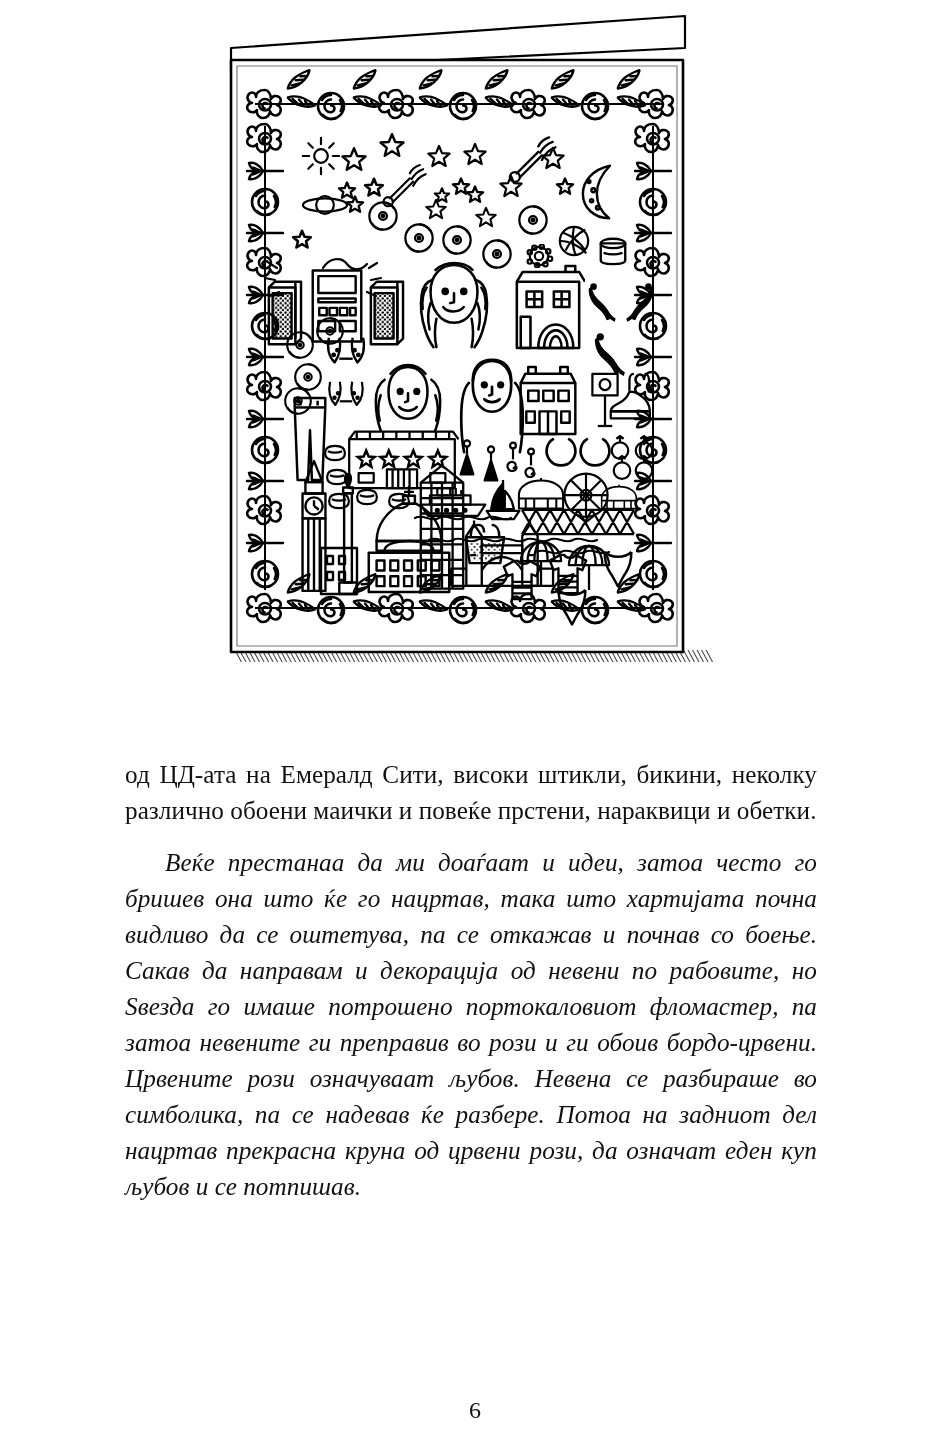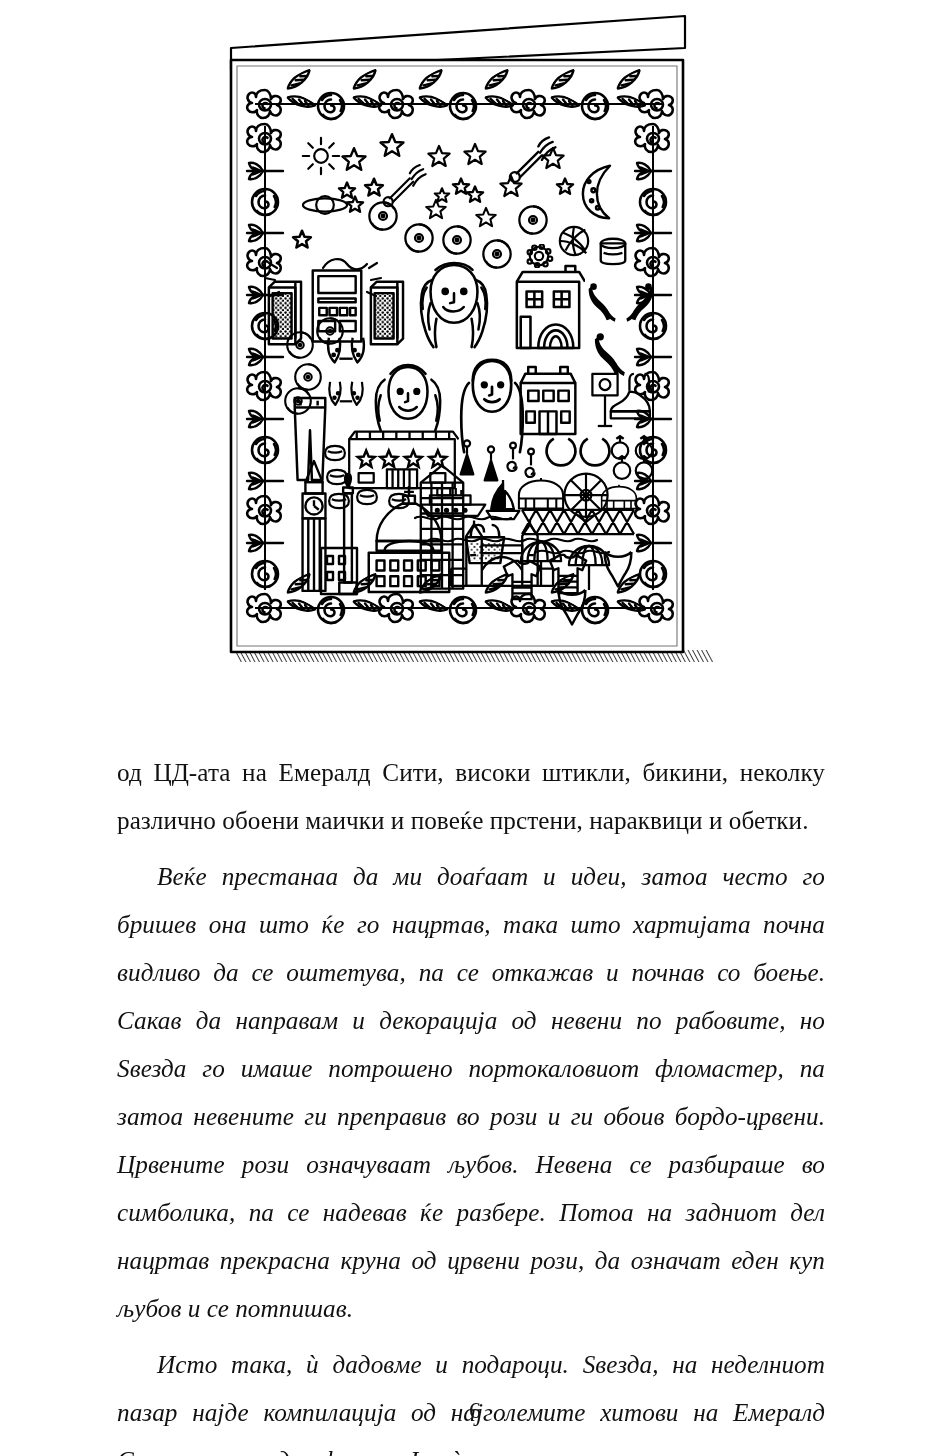--- a/index.html
+++ b/index.html
@@ -30,25 +30,25 @@
   }
 
   
   #body-text {
     position: absolute;
     left: 109px;
     top: 741px;
     width: 724px;
   }
   .para {
-    margin: 8px;
+    margin: 16px;
     text-align: justify;
     text-justify: inter-word;
     font-size: 25.2px;
-    line-height: 48px;
+    line-height: 36px;
     letter-spacing: 0.05px;
     -webkit-hyphens: none;
     hyphens: none;
   }
   .para.indent {
     text-indent: 40px;
     font-style: italic;
   }
   .para.last-line-left {
     text-align-last: left;
@@ -759,16 +759,15 @@
       <use href="#tshirt" x="330" y="552" width="46" height="44"></use>
       <use href="#cami" x="382" y="548" width="42" height="50"></use>
       <use href="#cami" x="336" y="586" width="42" height="50"></use>
     </g>
   </svg>
 </div>
 
 <div id="body-text">
   <p class="para last-line-left">од ЦД-ата на Емералд Сити, високи штикли, бикини, неколку различно обоени маички и повеќе прстени, нараквици и обетки.</p>
   <p class="para indent last-line-left">Веќе престанаа да ми доаѓаат и идеи, затоа често го бришев она што ќе го нацртав, така што хартијата почна видливо да се оштетува, па се откажав и почнав со боење. Сакав да направам и декорација од невени по рабовите, но Ѕвезда го имаше потрошено портокаловиот фломастер, па затоа невените ги преправив во рози и ги обоив бордо-црвени. Црвените рози означуваат љубов. Невена се разбираше во симболика, па се надевав ќе разбере. Потоа на задниот дел нацртав прекрасна круна од црвени рози, да означат еден куп љубов и се потпишав.</p>
-  <p class="para indent">Исто така, ѝ дадовме и подароци. Ѕвезда, на неделниот пазар најде компилација од најголемите хитови на Емералд Сити за само две фунти. Јас ѝ купив светкава штипка за коса, зелена за да се совпаѓа со нејзините очи. Купивме</p>
 </div>
 
 <div id="page-folio">6</div>
 
 </body></html>

